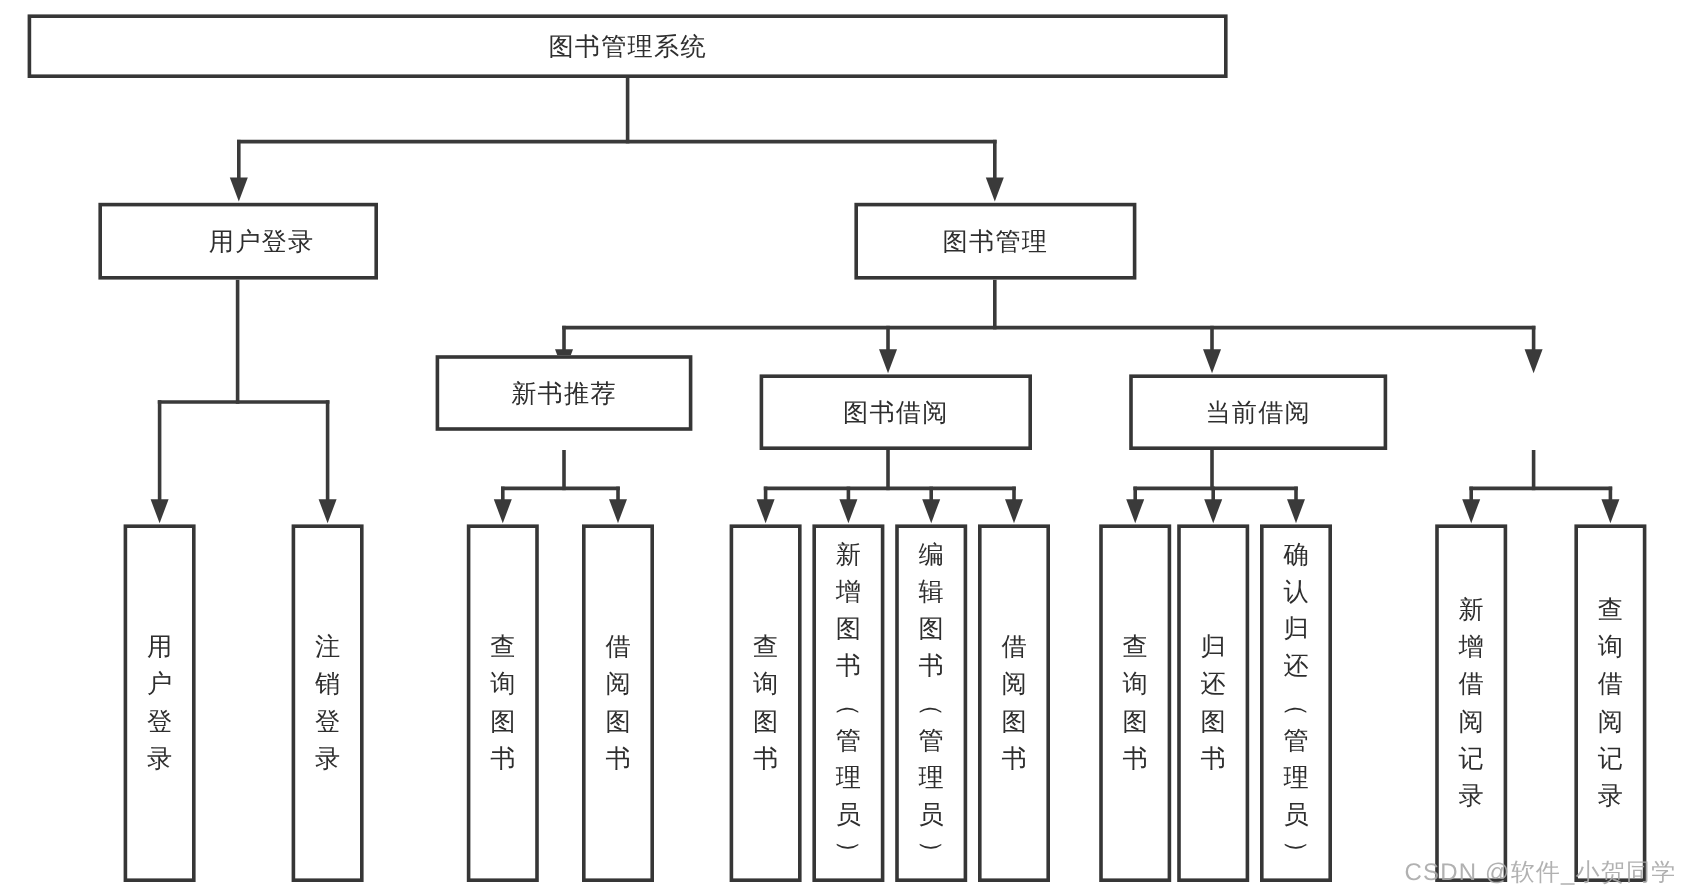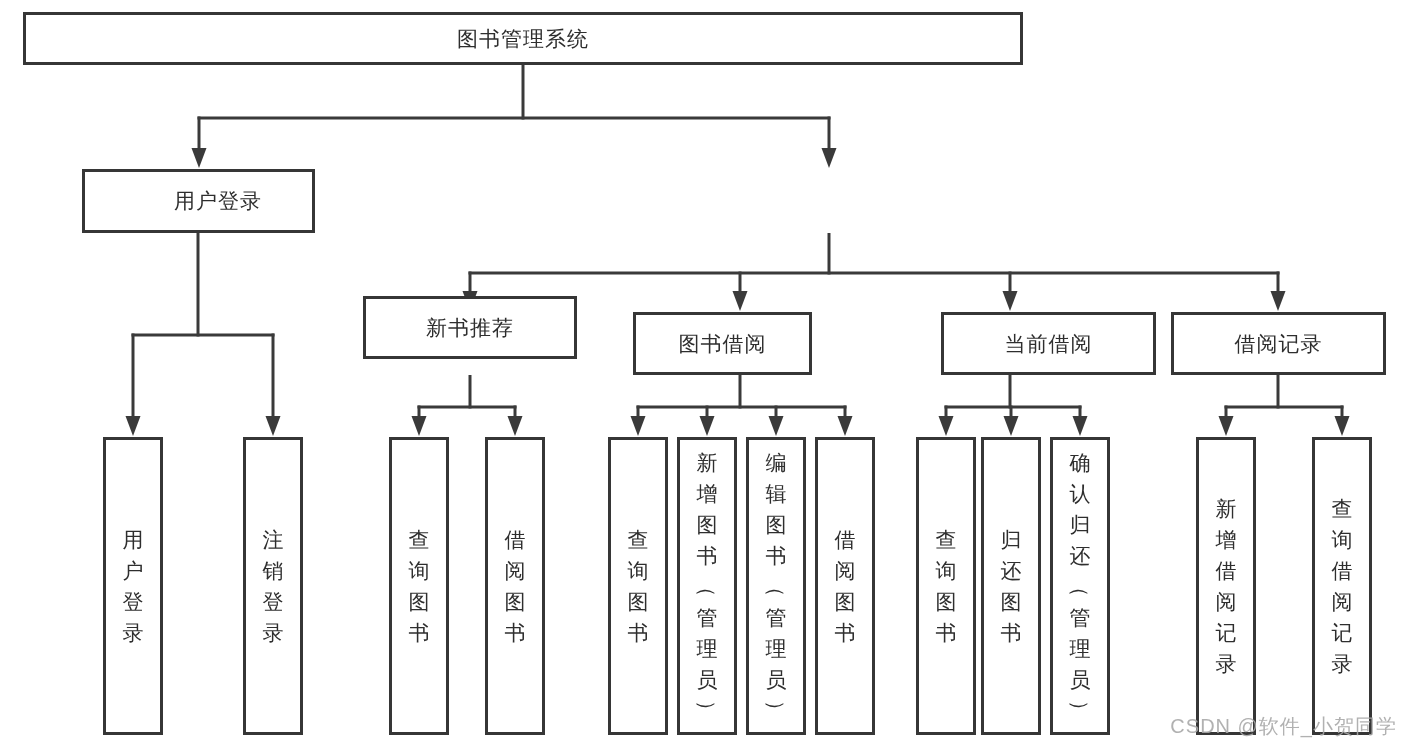--- a/index.html
+++ b/index.html
@@ -113,32 +113,32 @@
     </g>
   </svg>
 
   <div class="box root-box" style="left:23px;top:12px;width:1000px;height:53px;text-align:center;">
     <span class="hlabel">图书管理系统</span>
   </div>
 
   <div class="box" style="left:82px;top:169px;width:233px;height:64px;padding-left:39px;">
     <span class="hlabel">用户登录</span>
   </div>
+  <div class="box" style="left:712px;top:169px;width:235px;height:64px;">
+    <span class="hlabel">图书管理</span>
+  </div>
 
   <div class="box" style="left:363px;top:296px;width:214px;height:63px;">
     <span class="hlabel">新书推荐</span>
   </div>
-  <div class="box" style="left:633px;top:312px;width:179px;height:63px;">
+  <div class="box" style="left:633px;top:312px;width:227px;height:63px;">
     <span class="hlabel">图书借阅</span>
   </div>
   <div class="box" style="left:902px;top:312px;width:215px;height:63px;margin-left:39px;">
     <span class="hlabel">当前借阅</span>
-  </div>
-  <div class="box" style="left:1171px;top:312px;width:215px;height:63px;">
-    <span class="hlabel">借阅记录</span>
   </div>
 
   <div class="box" style="left:103px;top:437px;width:60px;height:298px;">
     <div class="vtext">
         <span>用</span>
         <span>户</span>
         <span>登</span>
         <span>录</span>
       </div>
   </div>

